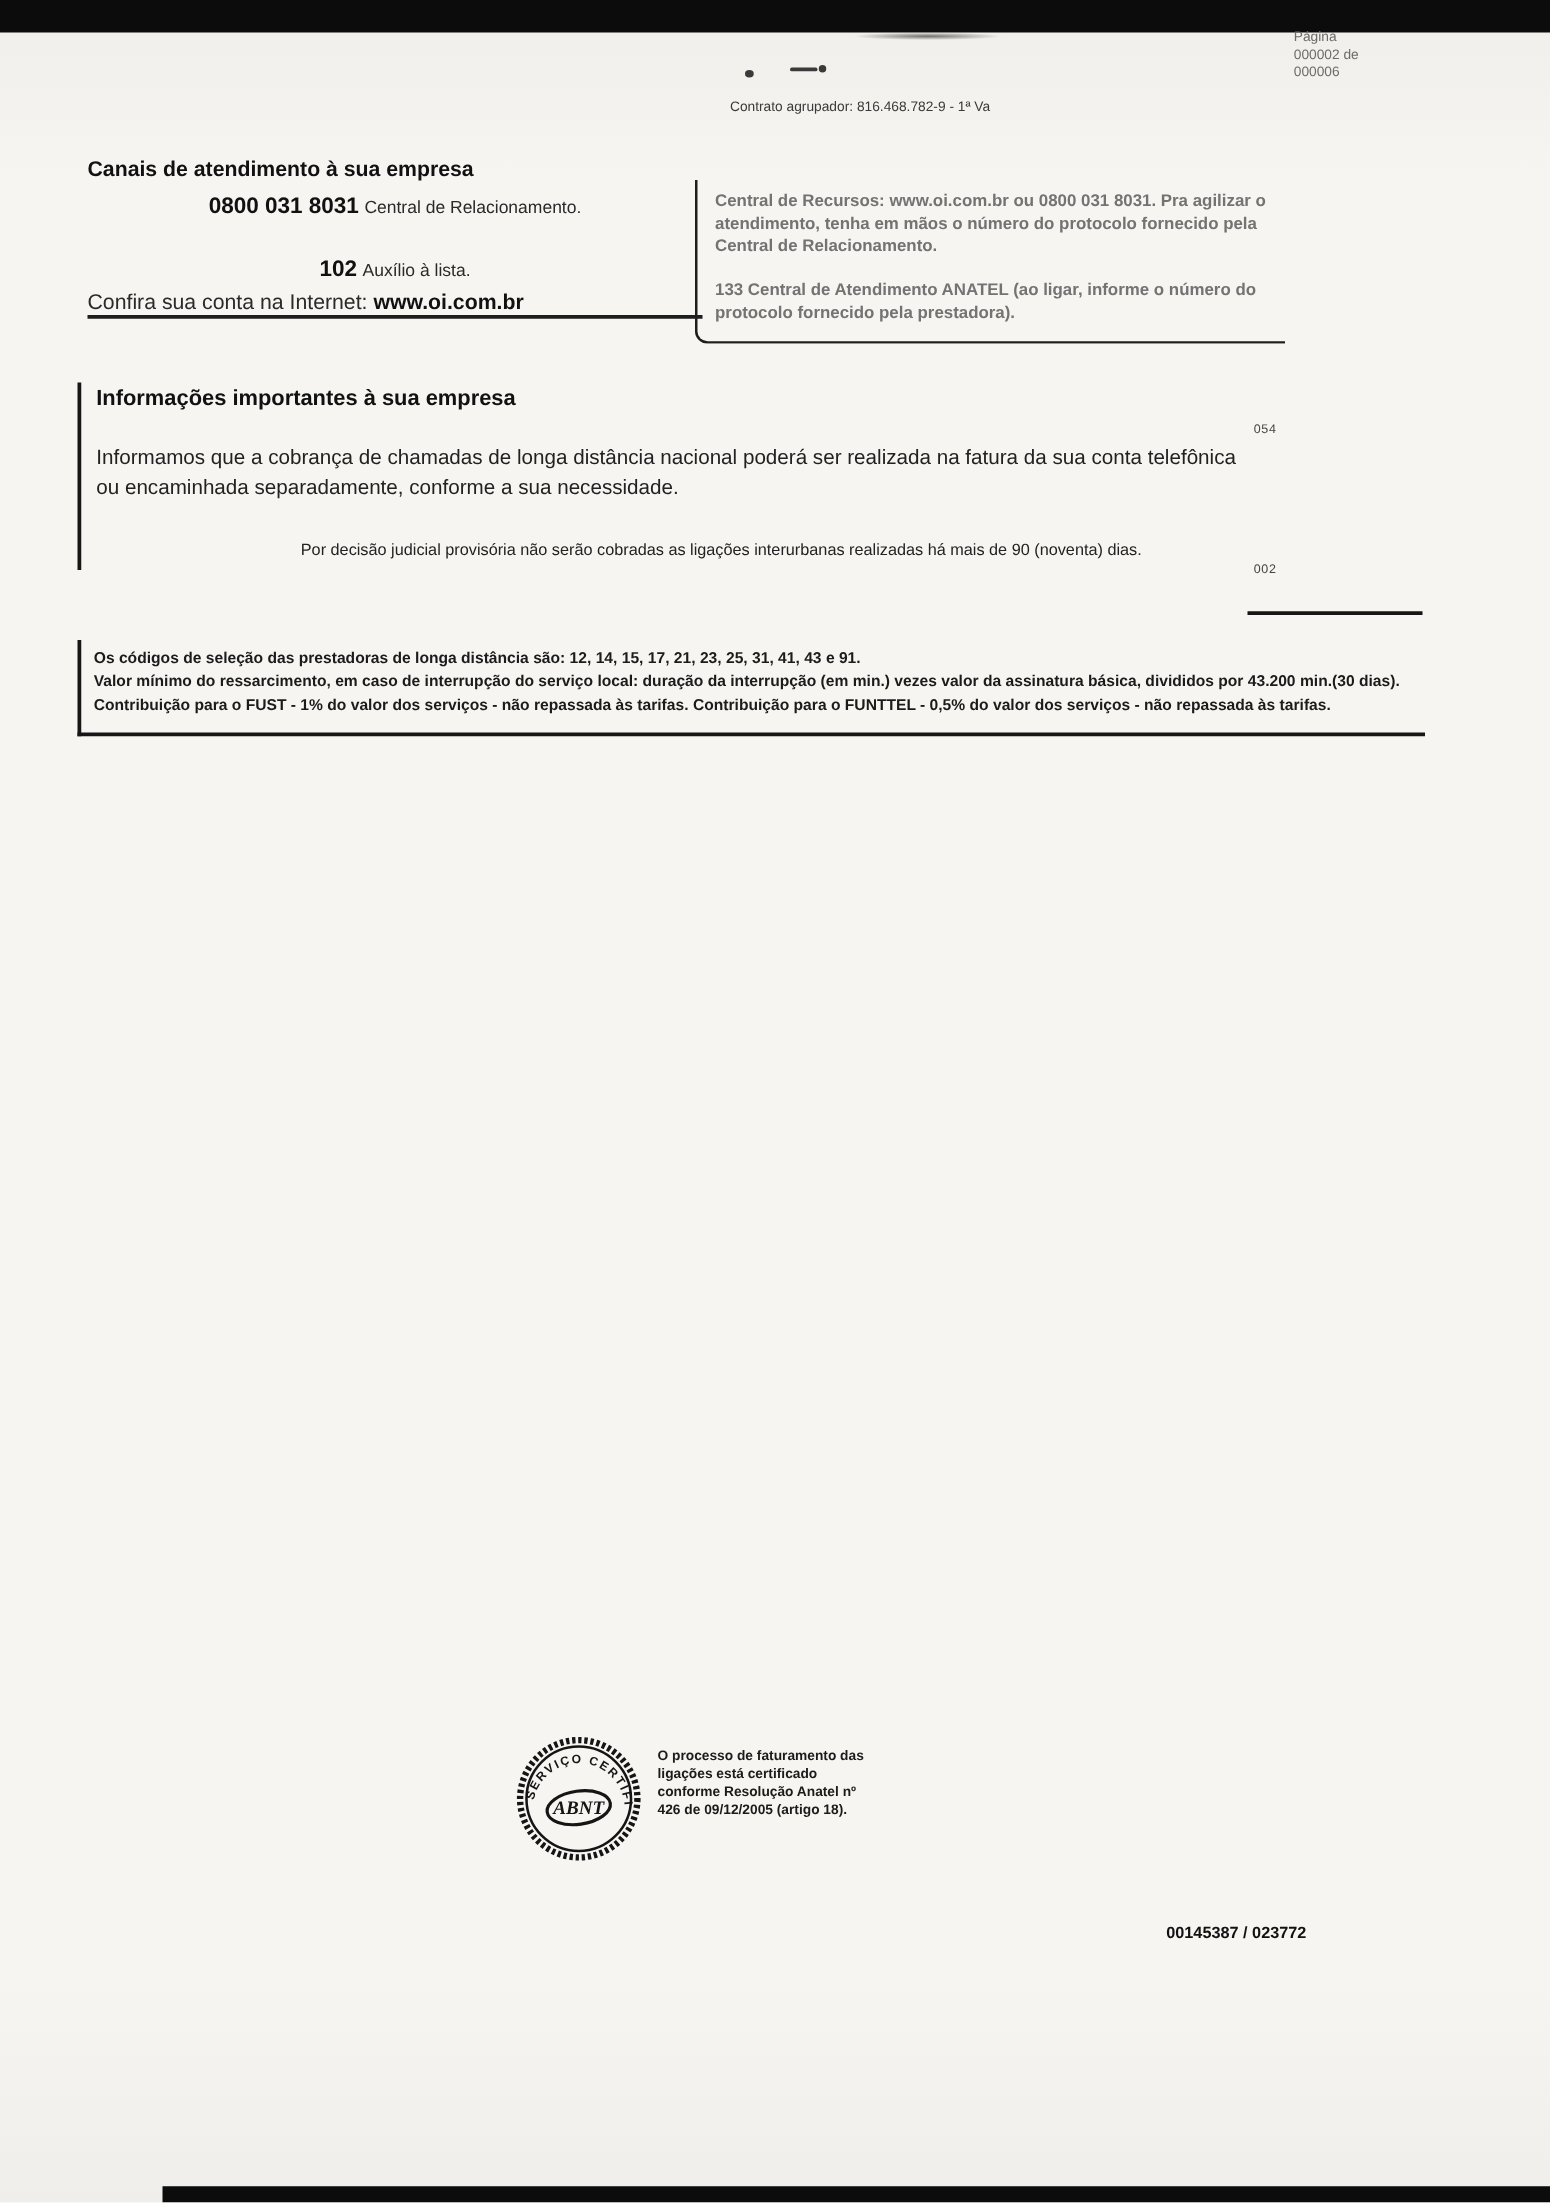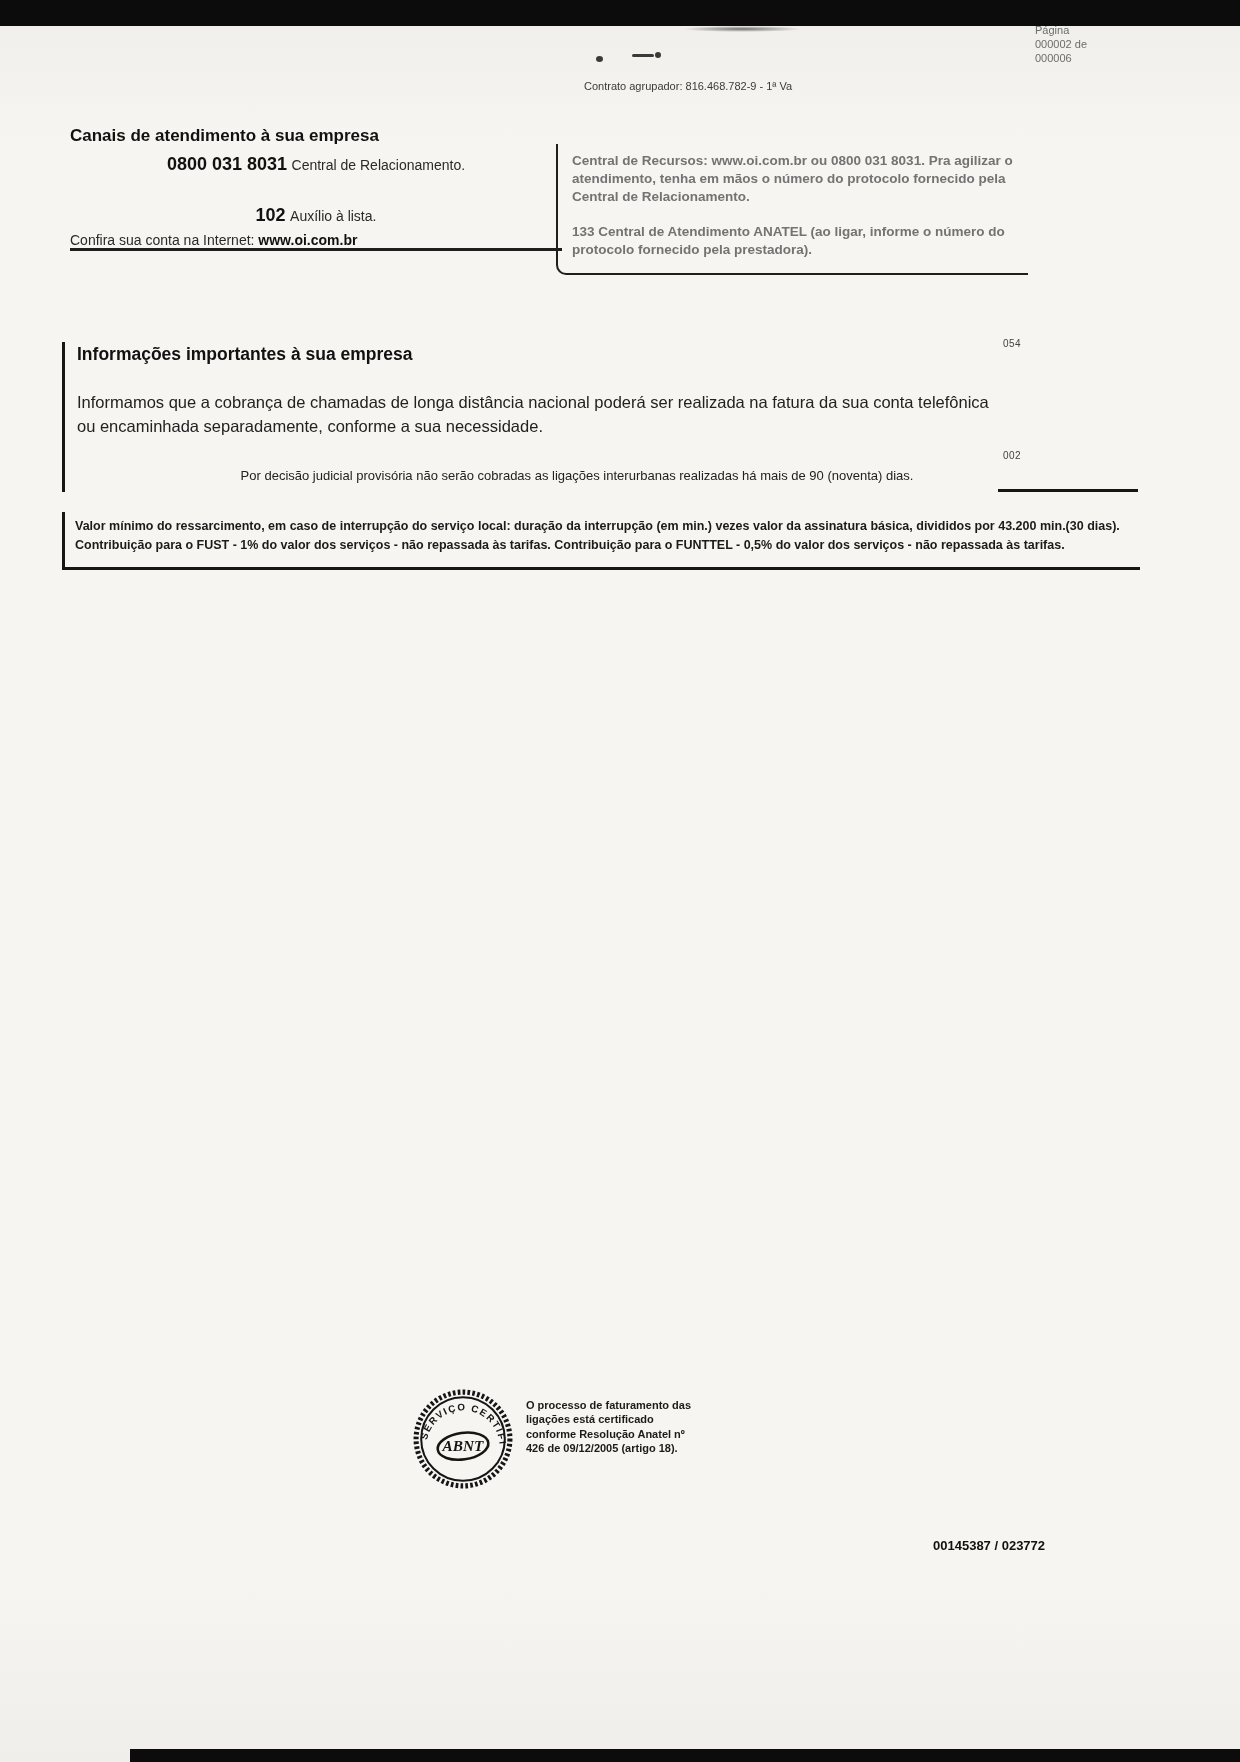--- a/index.html
+++ b/index.html
@@ -56,42 +56,41 @@
   }
   .channels .row { margin-bottom: 6px; text-align: center; }
   .channels .row.gap { margin-top: 30px; }
   .channels .phone {
     font-size: 18px; font-weight: bold; color: #111;
   }
   .channels .desc {
     font-size: 14px; color: #2a2a2a;
   }
   .channels .internet {
-    font-size: 14px; color: #2a2a2a;
+    font-size: 17px; color: #2a2a2a;
   }
   .channels .internet .url { font-weight: bold; color: #111; }
 
   
   .resources-box {
     position: absolute; left: 556px; top: 144px; width: 444px;
     border-left: 2.5px solid #1e1e1e;
     border-bottom: 2.5px solid #1e1e1e;
     border-radius: 0 0 0 10px;
     padding: 8px 12px 14px 14px;
     font-size: 13.5px; font-weight: bold; color: #737373; line-height: 1.35;
   }
   .resources-box .para2 { margin-top: 16px; }
 
   
   .info-section {
     position: absolute; left: 62px; top: 306px; width: 1076px;
     border-left: 3px solid #161616;
     padding: 2px 0 6px 12px;
     box-sizing: border-box;
-    margin-top: 36px;
   }
   .info-section .title {
     font-size: 17.5px; font-weight: bold; color: #111;
   }
   .info-section .greeting {
     margin-top: 30px; font-size: 16.5px;
   }
   .info-section .para1 {
     margin-top: 26px; width: 912px; font-size: 16.5px; line-height: 1.45; color: #222;
   }
@@ -174,20 +173,21 @@
 <div class="info-section">
   <div class="title">Informações importantes à sua empresa</div>
   <div class="para1">Informamos que a cobrança de chamadas de longa distância nacional poderá ser realizada na fatura da sua conta telefônica ou encaminhada separadamente, conforme a sua necessidade.</div>
   <div class="para2">Por decisão judicial provisória não serão cobradas as ligações interurbanas realizadas há mais de 90 (noventa) dias.</div>
 </div>
 <div class="margin-code code-054">054</div>
 <div class="margin-code code-002">002</div>
 <div class="rule-right"></div>
 
 <div class="footnotes">
+  <div class="fline">Os códigos de seleção das prestadoras de longa distância são: 12, 14, 15, 17, 21, 23, 25, 31, 41, 43 e 91.</div>
   <div class="fline">Valor mínimo do ressarcimento, em caso de interrupção do serviço local: duração da interrupção (em min.) vezes valor da assinatura básica, divididos por 43.200 min.(30 dias).</div>
   <div class="fline">Contribuição para o FUST - 1% do valor dos serviços - não repassada às tarifas.  Contribuição para o FUNTTEL - 0,5% do valor dos serviços - não repassada às tarifas.</div>
 </div>
 
 <div class="cert-block">
   <svg width="102" height="102" viewBox="0 0 100 100">
     <circle cx="50" cy="50" r="46" fill="none" stroke="#151515" stroke-width="5" stroke-dasharray="2.6 2.2"></circle>
     <circle cx="50" cy="50" r="41" fill="none" stroke="#151515" stroke-width="2"></circle>
     <defs>
       <path id="ringArc" d="M 14 58 A 36 36 0 1 1 86 58" fill="none"></path>

